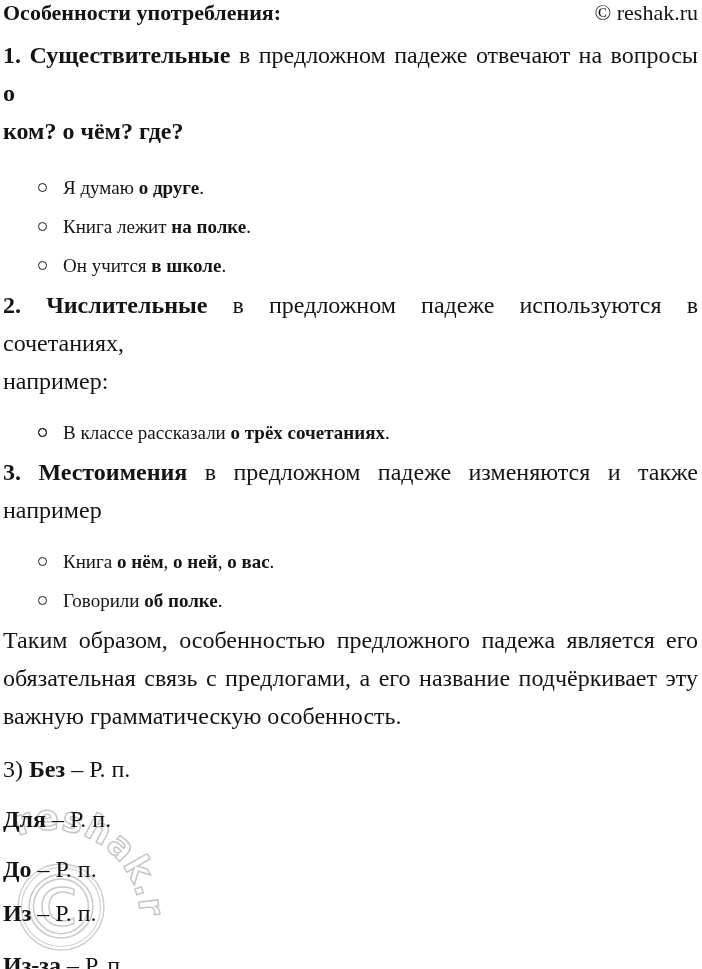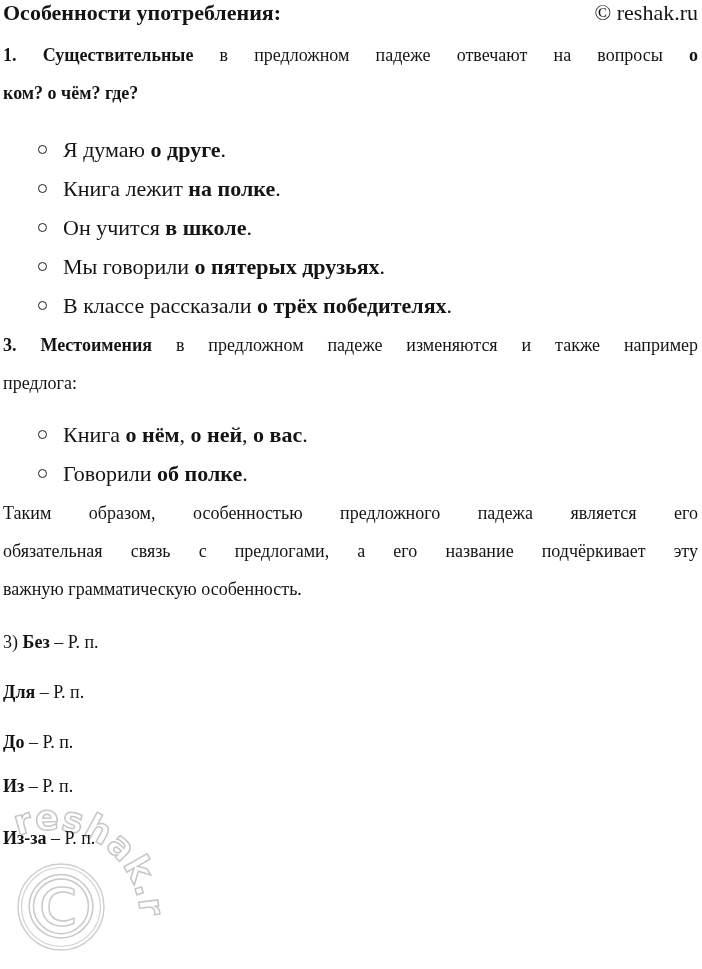--- a/index.html
+++ b/index.html
@@ -14,34 +14,34 @@
   .watermark {
     position: absolute; left: 0; top: 0;
     width: 702px; height: 969px;
     z-index: 0; pointer-events: none;
   }
   .content {
     position: relative; z-index: 1;
     padding: 0 4px 0 3px;
     margin-top: -6px;
   }
-  .line { font-size: 18px; line-height: 38px; }
+  .line { font-size: 24px; line-height: 38px; }
   .jline { text-align: justify; text-align-last: justify; }
   .b { font-weight: bold; text-align: right; }
   .i { }
   .header-row {
     display: flex; justify-content: space-between; align-items: baseline;
     font-size: 22px; line-height: 38px;
   }
   .title { font-weight: bold; }
   ul.bullets { list-style: none; margin: 0; padding: 0; }
   li.bullet {
     position: relative;
     padding-left: 60px;
-    font-size: 22px; line-height: 38px;
+    font-size: 19px; line-height: 38px;
     margin-bottom: 1px;
   }
   .bullet-circle {
     position: absolute; left: 35px; top: 14px;
     width: 7px; height: 7px;
     border: 1.5px solid #1c1c1c;
     border-radius: 50%;
     background: transparent;
   }
   .wm-arc-text {
@@ -88,35 +88,37 @@
     <li class="bullet">
       <span class="bullet-circle"></span>
       <span class="li-text"><span>Книга лежит </span><span class="b">на полке</span><span>.</span></span>
     </li>
     <li class="bullet">
       <span class="bullet-circle"></span>
       <span class="li-text"><span>Он учится </span><span class="b">в школе</span><span>.</span></span>
     </li>
   </ul>
 
+  <div class="para mb14">
+    <div class="line jline"><span class="b">2. Числительные</span><span> в предложном падеже используются в сочетаниях,</span></div>
+    <div class="line"><span>например:</span></div>
+  </div>
 
   <ul class="bullets mb8">
     <li class="bullet">
       <span class="bullet-circle"></span>
-      <span class="li-text"><span>Мы говорили </span><span class="b">о пятерых друзьях</span><span>.</span></span>
     </li>
     <li class="bullet">
       <span class="bullet-circle"></span>
-      <span class="li-text"><span>В классе рассказали </span><span class="b">о трёх победителях</span><span>.</span></span>
+      <span class="li-text"><span>В классе рассказали </span><span class="b">о трёх сочетаниях</span><span>.</span></span>
     </li>
   </ul>
 
   <div class="para mb14">
     <div class="line jline"><span class="b">3. Местоимения</span><span> в предложном падеже изменяются и также например</span></div>
-    <div class="line"><span>предлога:</span></div>
   </div>
 
   <ul class="bullets mb13">
     <li class="bullet">
       <span class="bullet-circle"></span>
       <span class="li-text"><span>Книга </span><span class="b">о нём</span><span>, </span><span class="b">о ней</span><span>, </span><span class="b">о вас</span><span>.</span></span>
     </li>
     <li class="bullet">
       <span class="bullet-circle"></span>
       <span class="li-text"><span>Говорили </span><span class="b">об полке</span><span>.</span></span>

